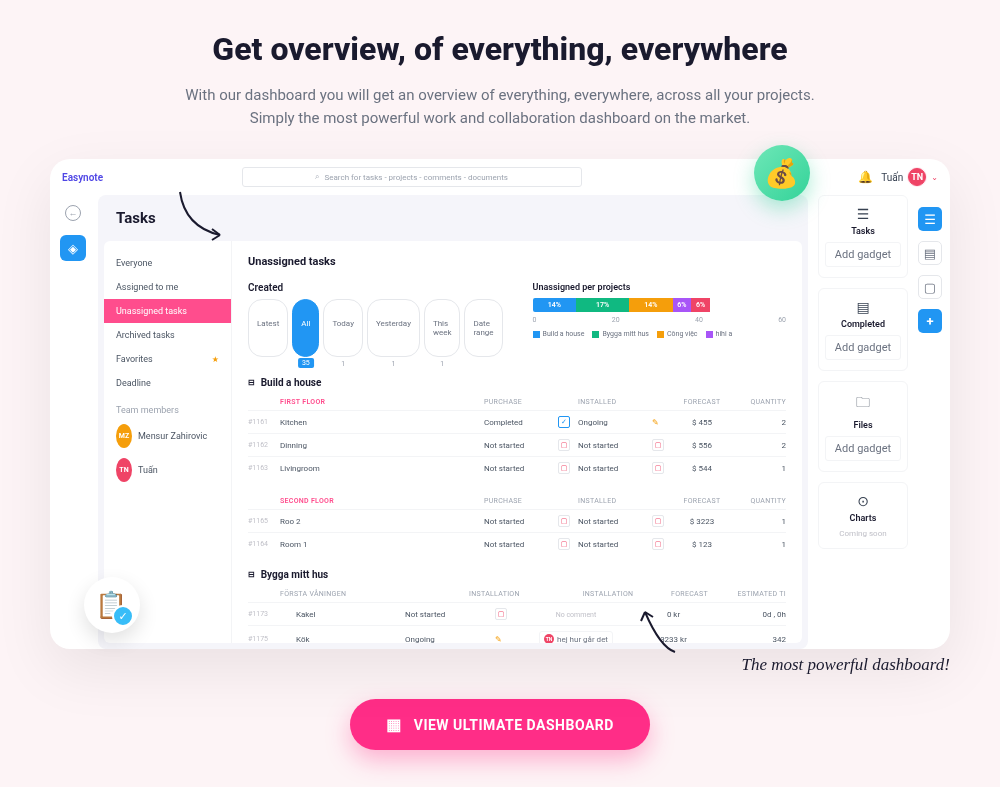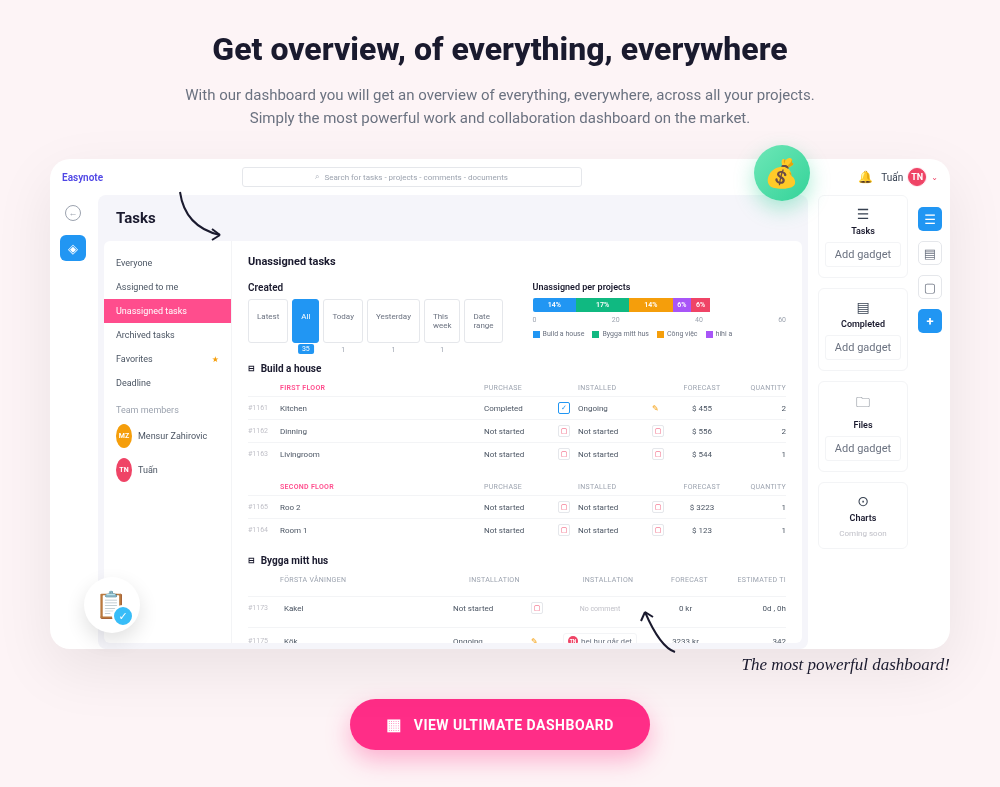--- a/index.html
+++ b/index.html
@@ -53,21 +53,21 @@
 .sb-member { padding:5px 12px; display:flex; align-items:center; gap:6px; color:#4b5563; font-size:9px; }
 .sb-member .av { width:16px; height:24px; font-size:7px; }
 
 .panel { flex:1; padding:14px 16px; overflow:hidden; }
 .panel-title { font-size:11px; font-weight:700; margin-bottom:14px; }
 
 .top-row { display:flex; gap:30px; margin-bottom:20px; }
 .created-box { flex:1; }
 .created-label { font-size:10px; font-weight:600; margin-bottom:6px; }
 .filter-tabs { display:flex; gap:4px; }
-.ft { font-size:8px; padding:12px 8px; border:1px solid #e5e7eb; border-radius:3px; color:#6b7280; position:relative; }
+.ft { font-size:8px; padding:19px 8px; border:1px solid #e5e7eb; border-radius:14px; color:#6b7280; position:relative; }
 .ft.active { background:#2196f3; color:#fff; border-color:#2196f3; }
 .ft .count { position:absolute; bottom:-12px; left:50%; transform:translateX(-50%); font-size:7px; color:#9ca3af; }
 .ft.active .count { background:#2196f3; color:#fff; padding:1px 4px; border-radius:2px; }
 
 .chart-box { flex:1; }
 .chart-label { font-size:9px; font-weight:600; margin-bottom:6px; }
 .chart-bar { height:14px; display:flex; border-radius:2px; overflow:hidden; margin-bottom:4px; }
 .chart-seg { color:#fff; font-size:7px; display:flex; align-items:center; justify-content:center; font-weight:600; }
 .chart-axis { display:flex; justify-content:space-between; font-size:7px; color:#9ca3af; margin-bottom:6px; }
 .chart-legend { display:flex; gap:8px; font-size:7px; color:#6b7280; flex-wrap:wrap; }
@@ -85,21 +85,21 @@
 .status-check { color:#2196f3; border-color:#2196f3; }
 .status-none { color:#ef4466; }
 .pen { color:#f59e0b; font-size:8px; }
 .forecast { text-align:center; }
 .qty { text-align:right; }
 .comment-cell { font-size:7px; color:#c0c0c8; text-align:center; }
 .comment-pill { background:#fff; border:1px solid #f3f4f6; padding:2px 4px; border-radius:3px; display:inline-flex; align-items:center; gap:3px; color:#6b7280; }
 .comment-pill .av { width:10px; height:10px; font-size:5px; }
 
 .table-head3 { display:grid; grid-template-columns:28px 1fr 70px 16px 90px 65px 60px; gap:4px; font-size:7px; color:#9ca3af; text-transform:uppercase; letter-spacing:.3px; padding:4px 0; }
-.table-row3 { display:grid; grid-template-columns:28px 1fr 70px 16px 90px 65px 60px; gap:8px; font-size:8px; color:#4b5563; padding:5px 0; border-top:1px solid #f3f4f6; align-items:center;margin-top:8px; }
+.table-row3 { display:grid; grid-template-columns:28px 1fr 70px 16px 90px 65px 60px; gap:20px; font-size:8px; color:#4b5563; padding:5px 0; border-top:1px solid #f3f4f6; align-items:center; }
 
 .section-gap { height:14px; }
 
 .gadget-col { width:90px; margin-left:10px; display:flex; flex-direction:column; gap:10px; }
 .gadget { background:#fff; border:1px solid #f3f4f6; border-radius:6px; padding:10px 6px; text-align:center; }
 .gadget-icon { font-size:14px; color:#374151; margin-bottom:4px; }
 .gadget-title { font-size:9px; font-weight:600; margin-bottom:6px; }
 .gadget-btn { font-size:11px; color:#6b7280; padding:5px; border:1px solid #f3f4f6; border-radius:3px; cursor:pointer; }
 .gadget-coming { font-size:8px; color:#c0c0c8; }
 

